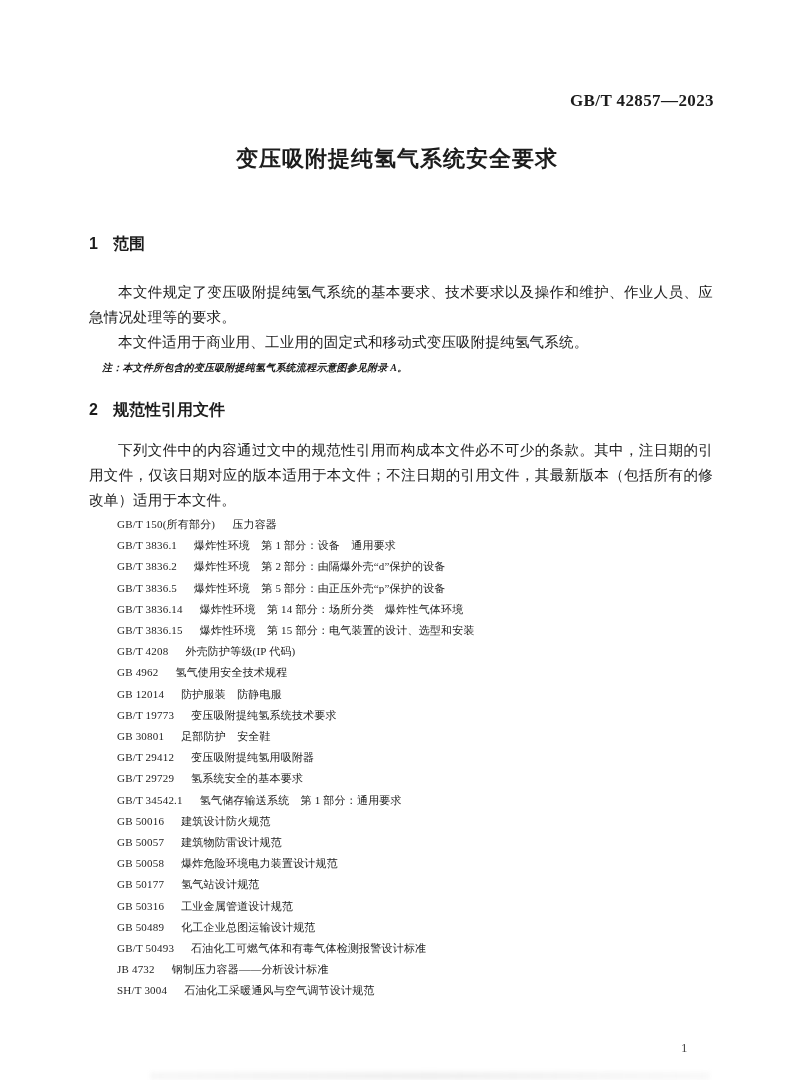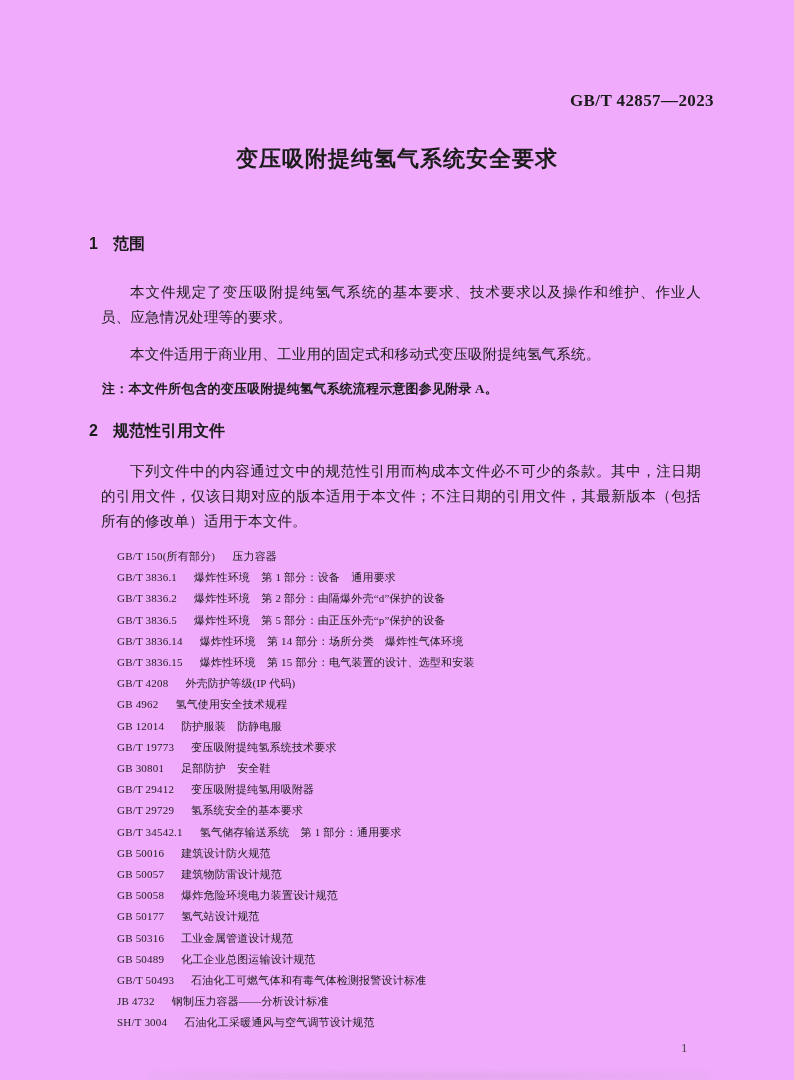--- a/index.html
+++ b/index.html
@@ -5,21 +5,21 @@
   html, body {
     margin: 0;
     padding: 0;
     background: #e8e8e8;
   }
   .page {
     position: relative;
     width: 794px;
     height: 1080px;
     margin: 0 auto;
-    background: #f0abfc;
+    background: #ffffff;
     overflow: hidden;
     font-family: "Liberation Serif", "DejaVu Serif", serif;
     color: #1c1c1c;
   }
   
   .doc-number {
     position: absolute;
     top: 91px;
     right: 80px;
     font-size: 17px;
@@ -54,34 +54,35 @@
   }
   .sec-heading .sec-num {
     display: inline-block;
     margin-right: 15px;
   }
   .sec-heading.second {
     margin-top: 23px;
     margin-bottom: 18px;
   }
   p.body-para {
-    margin: 12px;
+    margin: 0;
     font-size: 14.5px;
     line-height: 25px;
     text-indent: 2em;
     text-align: justify;
     letter-spacing: 0.2px;
   }
   .note-line {
     margin: 3px 0 0 0;
     padding-left: 13px;
-    font-size: 13px;
+    font-size: 10px;
     font-weight: bold;
     line-height: 19px;
     letter-spacing: 0.2px;
+    font-style: italic;
   }
   ul.ref-list {
     list-style: none;
     margin: 1px 0 0 0;
     padding: 0 0 0 28px;
   }
   ul.ref-list li {
     font-size: 11px;
     line-height: 21.2px;
     white-space: nowrap;

